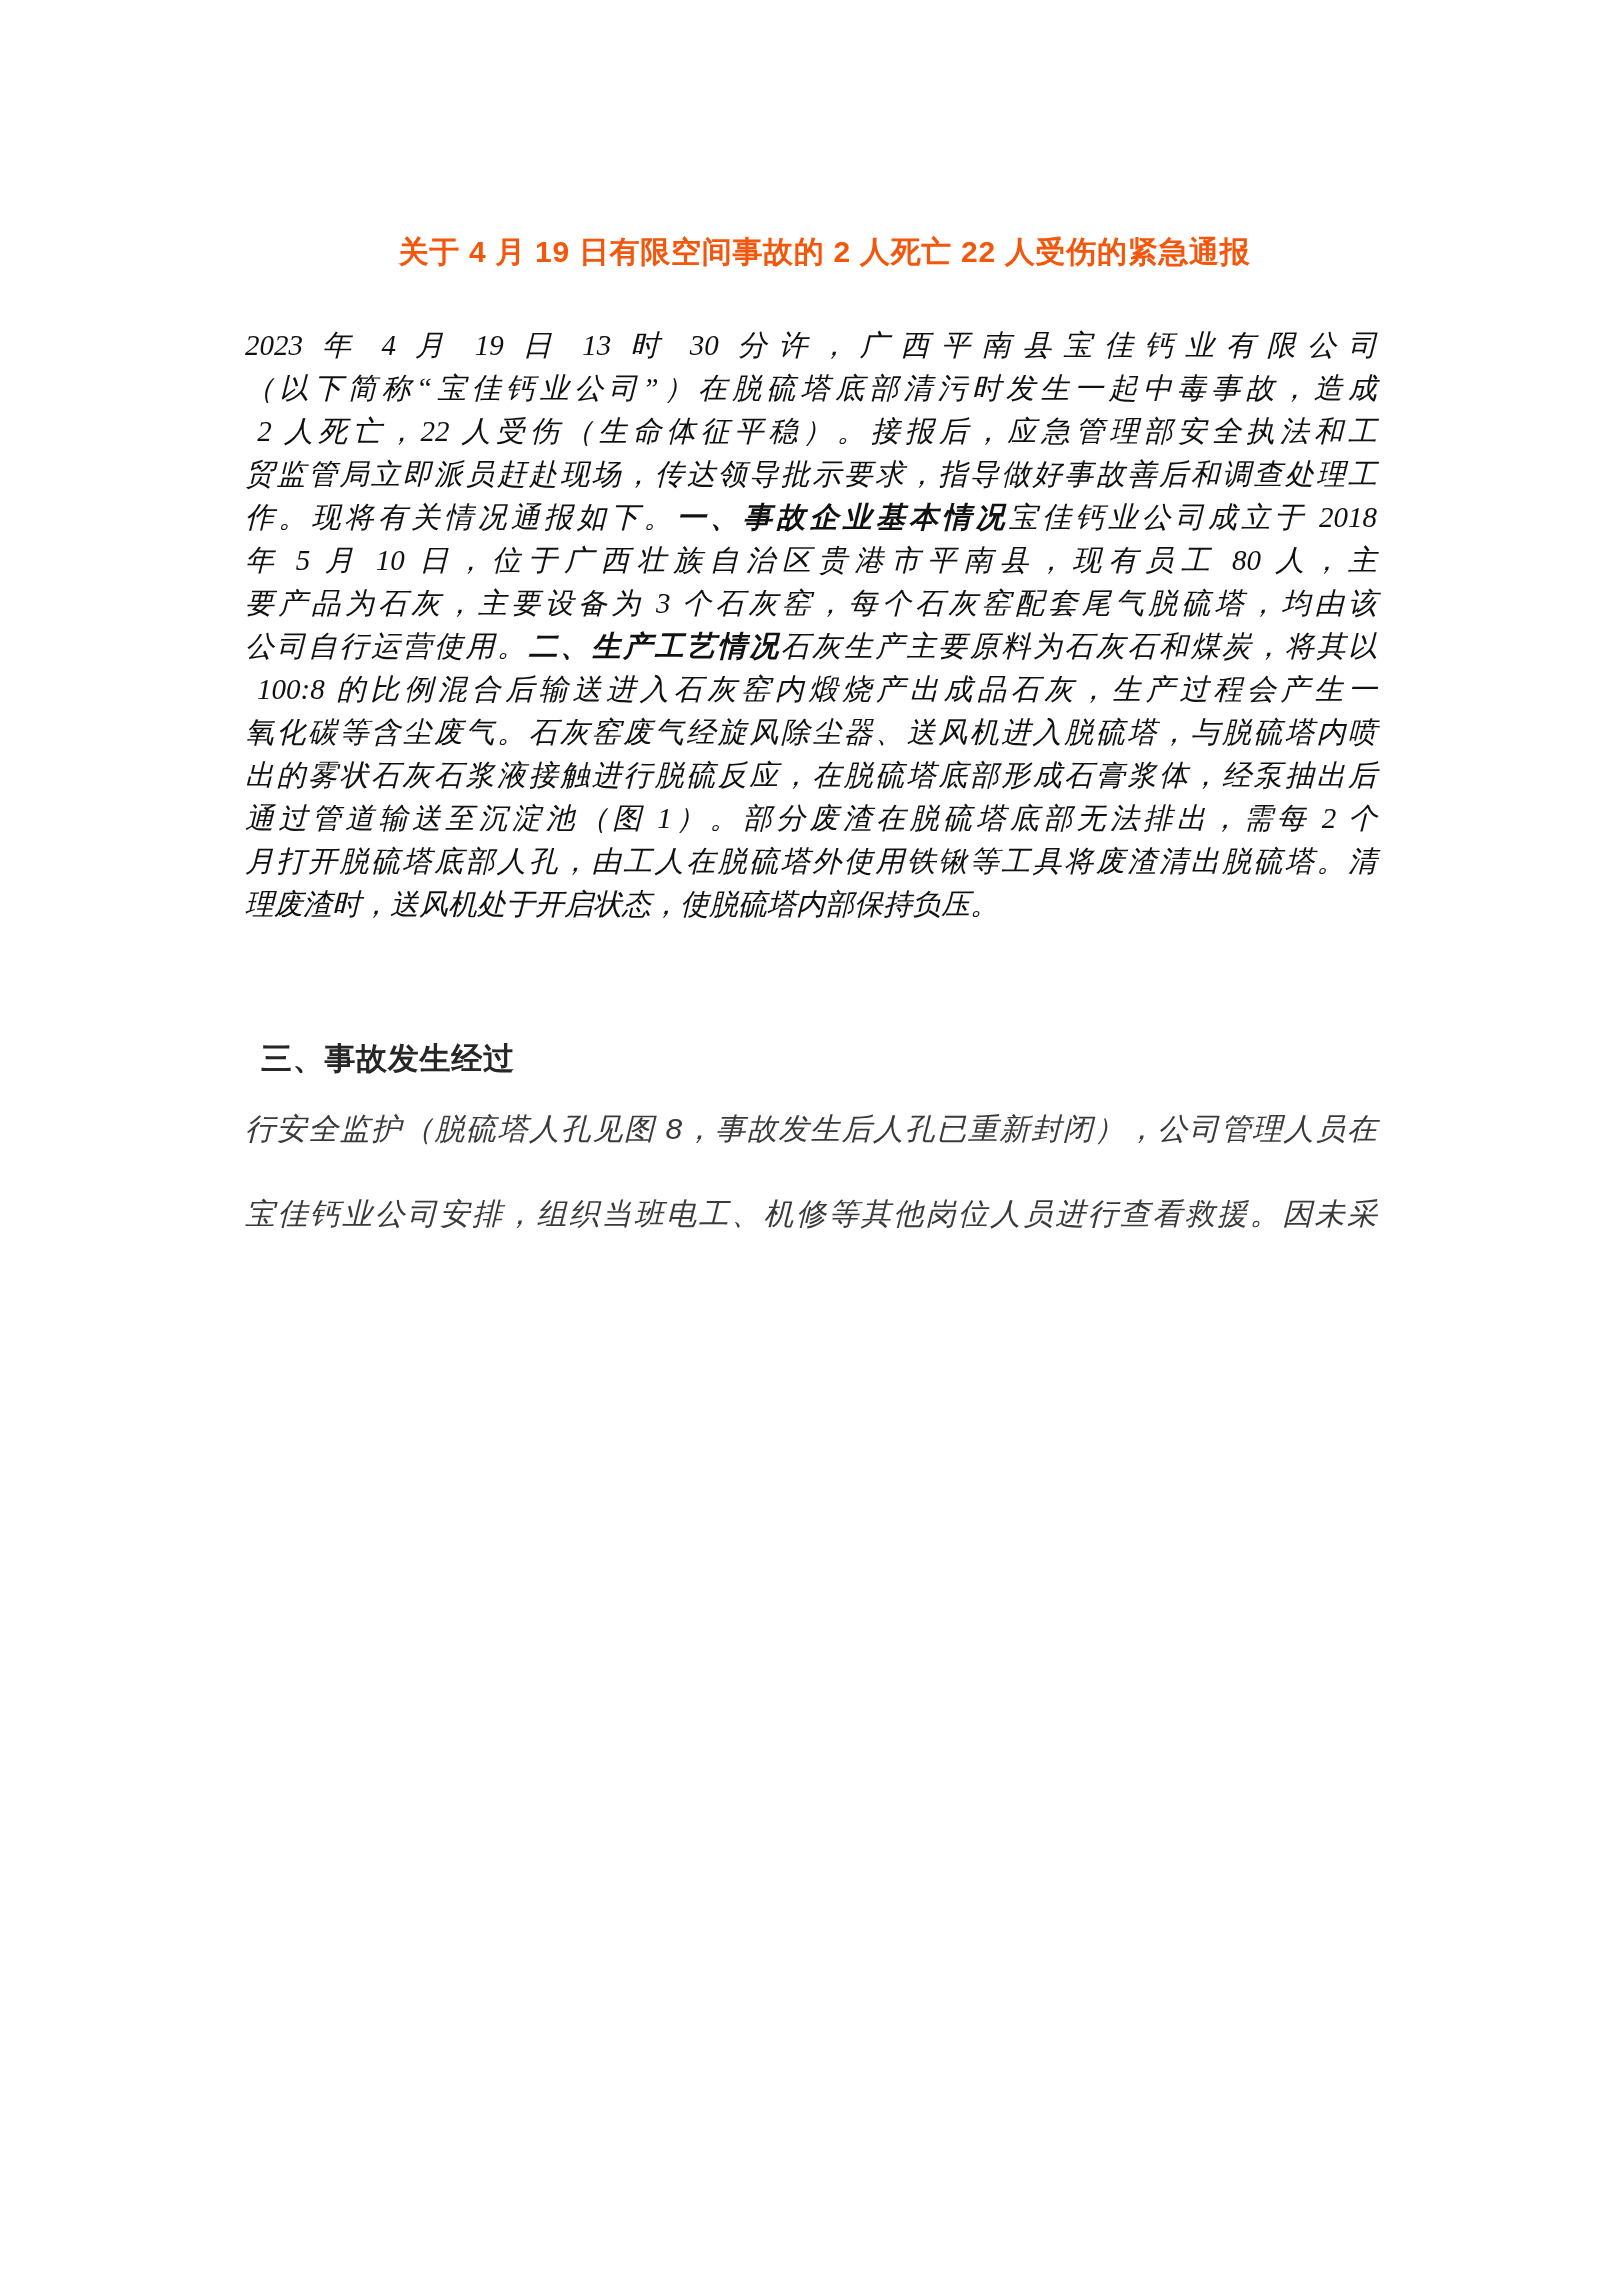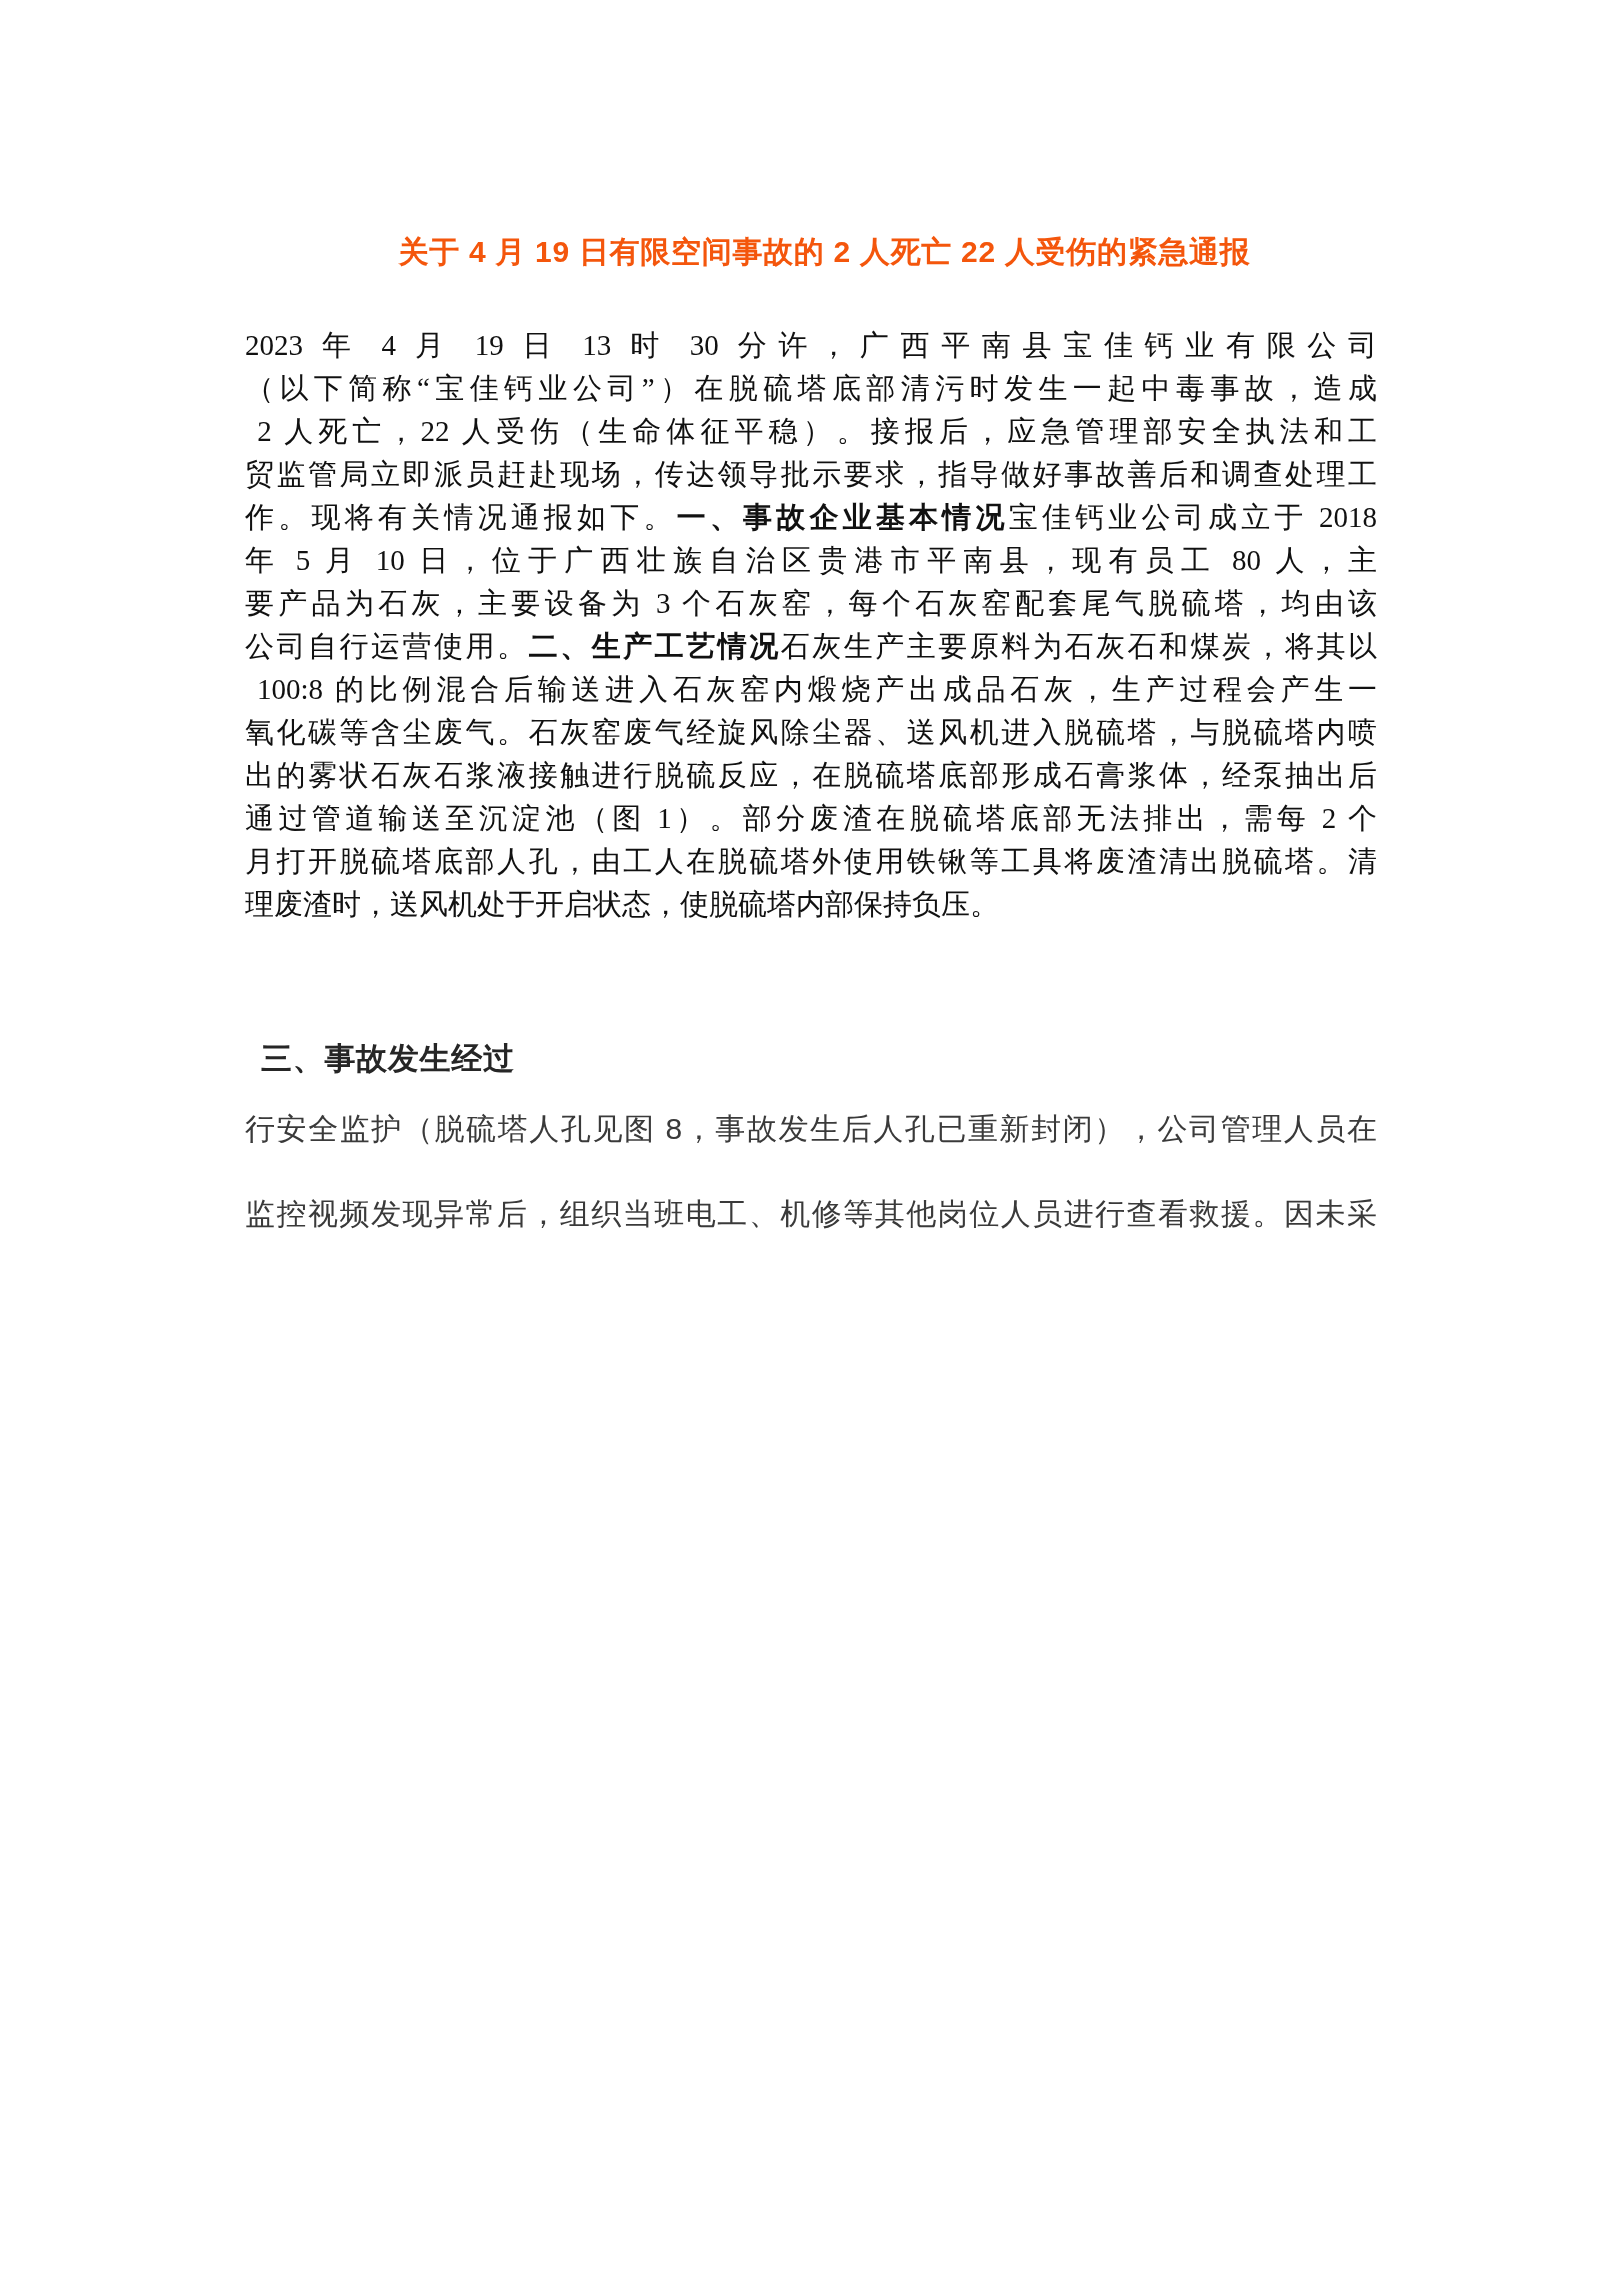--- a/index.html
+++ b/index.html
@@ -25,20 +25,21 @@
     font-weight: bold;
     font-size: 30px;
     line-height: 43px;
     letter-spacing: 0.7px;
   }
   .para {
     position: absolute;
     left: 245px;
     width: 1132px;
     white-space: pre-wrap;
+    font-style: italic;
   }
   .para-serif {
     top: 324px;
     font-family: "Liberation Serif", "DejaVu Serif", serif;
     font-size: 29px;
     line-height: 43px;
     color: #111111;
   }
   .para-sans {
     top: 1086px;
@@ -75,16 +76,16 @@
 <body>
 
 <div class="page">
 
   <h1 class="doc-title" style="color: rgb(244, 86, 12);">关于 4 月 19 日有限空间事故的 2 人死亡 22 人受伤的紧急通报</h1>
 
   <div class="para para-serif"><div class="line"><span>2023 年 4 月 19 日 13 时 30 分许，广西平南县宝佳钙业有限公司</span></div><div class="line"><span>（以下简称“宝佳钙业公司”）在脱硫塔底部清污时发生一起中毒事故，造成</span></div><div class="line"><span> 2 人死亡，22 人受伤（生命体征平稳）。接报后，应急管理部安全执法和工</span></div><div class="line"><span>贸监管局立即派员赶赴现场，传达领导批示要求，指导做好事故善后和调查处理工</span></div><div class="line"><span>作。现将有关情况通报如下。</span><span class="bold">一、事故企业基本情况</span><span>宝佳钙业公司成立于 2018</span></div><div class="line"><span>年 5 月 10 日，位于广西壮族自治区贵港市平南县，现有员工 80 人，主</span></div><div class="line"><span>要产品为石灰，主要设备为 3 个石灰窑，每个石灰窑配套尾气脱硫塔，均由该</span></div><div class="line"><span>公司自行运营使用。</span><span class="bold">二、生产工艺情况</span><span>石灰生产主要原料为石灰石和煤炭，将其以</span></div><div class="line"><span> 100:8 的比例混合后输送进入石灰窑内煅烧产出成品石灰，生产过程会产生一</span></div><div class="line"><span>氧化碳等含尘废气。石灰窑废气经旋风除尘器、送风机进入脱硫塔，与脱硫塔内喷</span></div><div class="line"><span>出的雾状石灰石浆液接触进行脱硫反应，在脱硫塔底部形成石膏浆体，经泵抽出后</span></div><div class="line"><span>通过管道输送至沉淀池（图 1）。部分废渣在脱硫塔底部无法排出，需每 2 个</span></div><div class="line"><span>月打开脱硫塔底部人孔，由工人在脱硫塔外使用铁锹等工具将废渣清出脱硫塔。清</span></div><div class="line last"><span>理废渣时，送风机处于开启状态，使脱硫塔内部保持负压。</span></div></div>
 
   <h2 class="section-heading">三、事故发生经过</h2>
 
-  <div class="para para-sans"><div class="line"><span>行安全监护（脱硫塔人孔见图 8，事故发生后人孔已重新封闭），公司管理人员在</span></div><div class="line"><span>监控视频发现异常后，组织当班电工、机修等其他岗位人员进行查看救援。因未采</span></div></div>
+  <div class="para para-sans"><div class="line"><span>行安全监护（脱硫塔人孔见图 8，事故发生后人孔已重新封闭），公司管理人员在</span></div><div class="line"><span>宝佳钙业公司安排，组织当班电工、机修等其他岗位人员进行查看救援。因未采</span></div></div>
 
 </div>
 
 
 </body></html>

